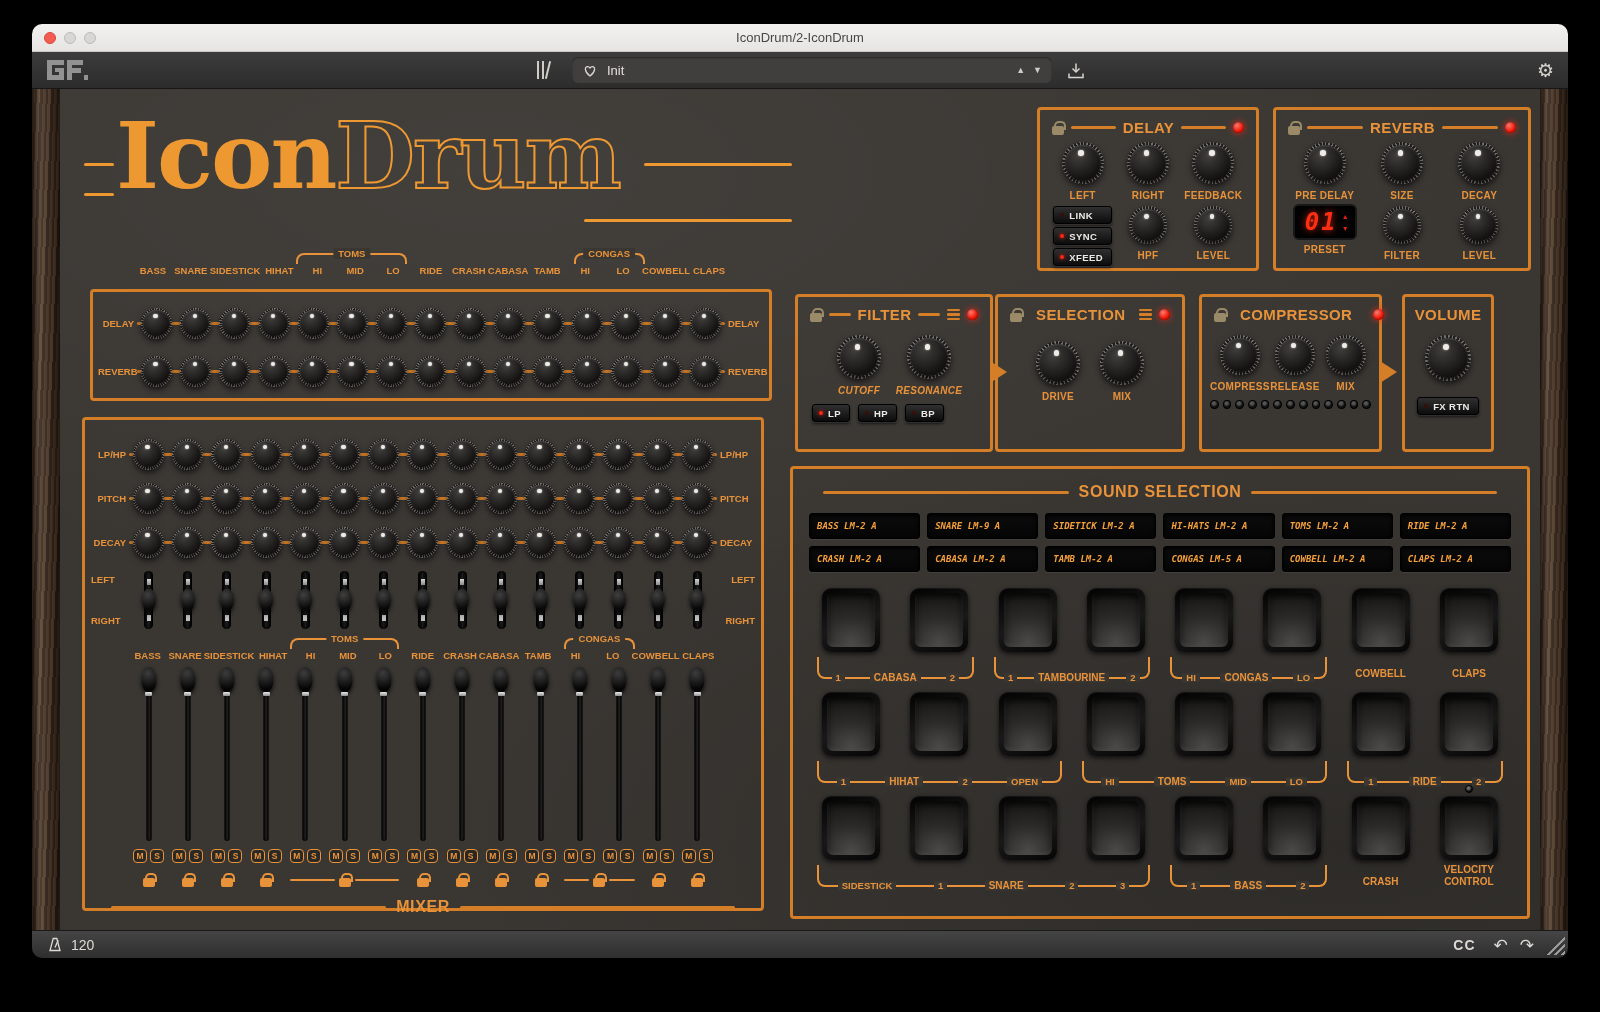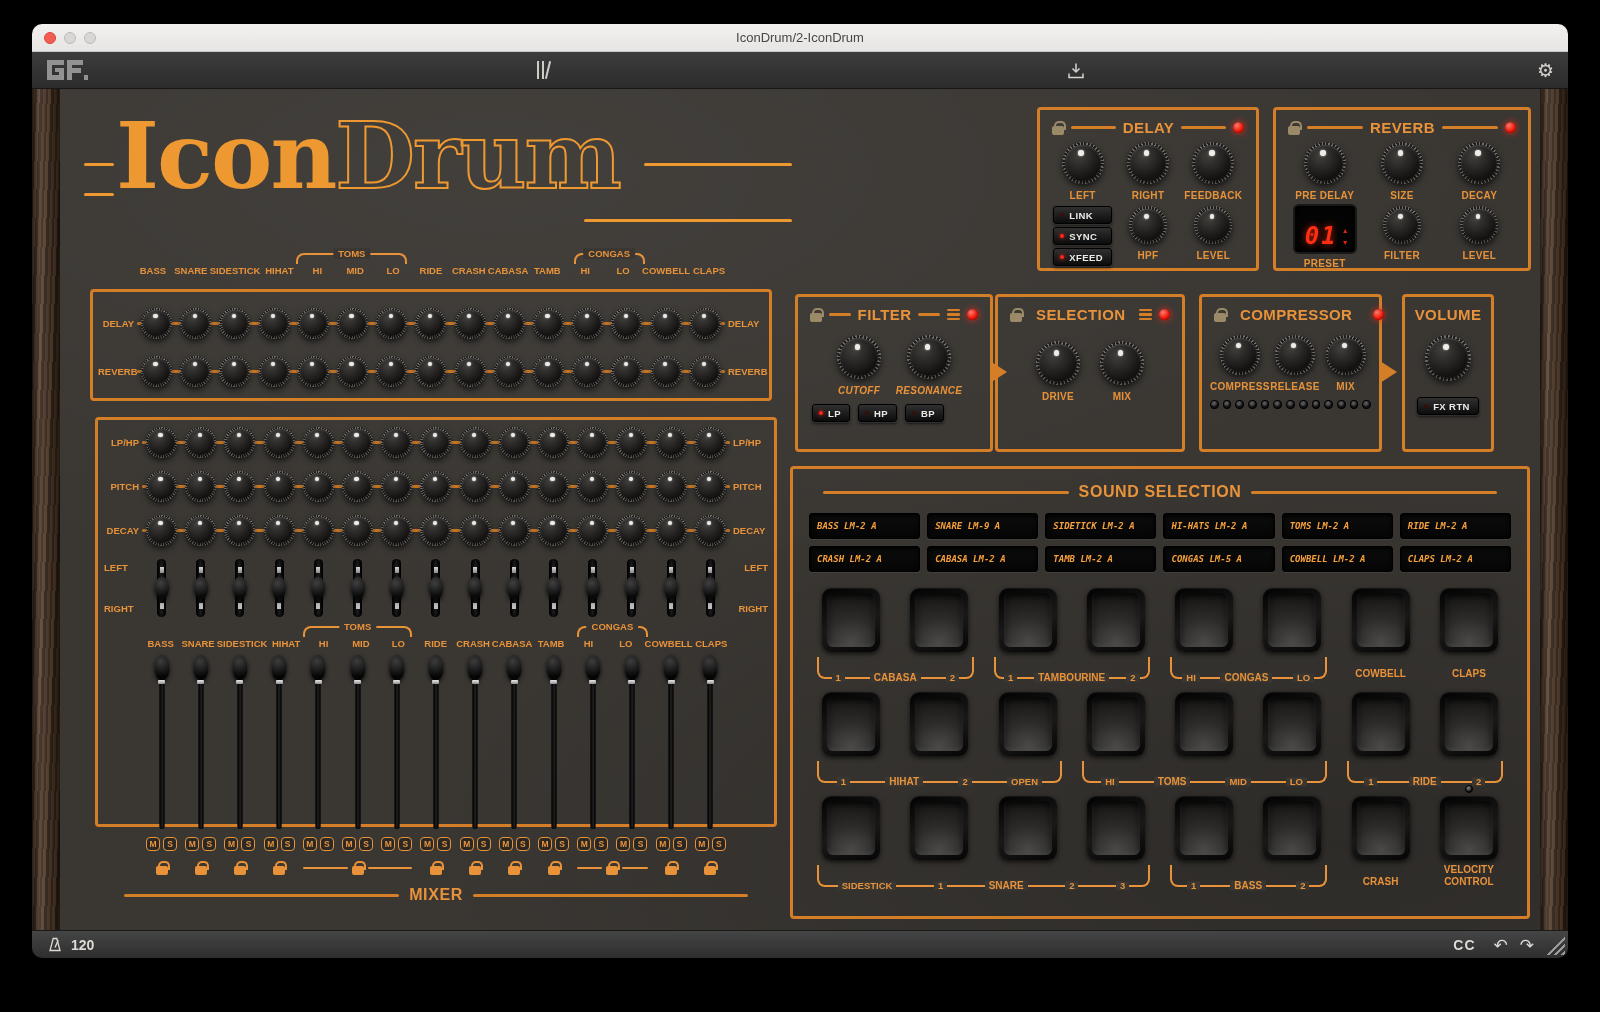--- a/index.html
+++ b/index.html
@@ -82,21 +82,21 @@
 
 .hw-btn{display:flex;align-items:center;gap:5px;background:linear-gradient(#303030,#0c0c0c);
   border:1px solid #000;border-radius:3px;padding:2.5px 8px 2.5px 6px;
   box-shadow:0 1px 0 rgba(255,255,255,.09),0 2px 3px rgba(0,0,0,.6);
   color:#eceae6;font-size:9.5px;font-weight:bold;letter-spacing:.4px;white-space:nowrap;}
 .btn-led{width:4px;height:4px;border-radius:50%;background:#3a0d08;flex:0 0 auto;}
 .hw-btn.lit .btn-led{background:#ff2414;box-shadow:0 0 4px #ff2414;}
 .btn-stack{display:flex;flex-direction:column;gap:3px;align-items:stretch;}
 .btn-row{display:flex;gap:8px;justify-content:flex-start;padding:2px 14px 10px;}
 
-.seg-display{background:#040404;border-radius:4px;padding:16px 6px 2px 10px;display:flex;align-items:center;
+.seg-display{background:#040404;border-radius:4px;padding:2px 6px 2px 10px;display:flex;align-items:center;
   gap:4px;box-shadow:inset 0 0 8px #000,0 0 0 2px #181818;}
 .seg-digits{font-family:"DejaVu Sans Mono",monospace;font-style:italic;font-weight:bold;font-size:24px;
   color:#ff2d12;text-shadow:0 0 7px rgba(255,45,18,.75);letter-spacing:2px;}
 .seg-spin{display:flex;flex-direction:column;gap:5px;font-size:7px;color:#e02010;line-height:1;}
 
 .led-row{grid-column:1/4;display:flex;gap:4px;justify-content:center;padding-top:2px;}
 .dot-led{width:9px;height:9px;border-radius:50%;border:1px solid #000;
   background:radial-gradient(circle at 42% 32%,#555 0 20%,#101010 60%);}
 
 .flow-arrow{position:absolute;width:0;height:0;border-top:11px solid transparent;
@@ -187,21 +187,21 @@
   border-bottom:2px solid var(--orange);border-radius:0 0 8px 8px;display:flex;align-items:flex-end;
   justify-content:space-around;}
 .bracket span{transform:translateY(55%);background:var(--panel);padding:0 4px;white-space:nowrap;line-height:1;}
 .sub-lab{font-size:9.5px;font-weight:bold;color:var(--orange);}
 .grp-lab{font-size:10px;font-weight:bold;color:var(--orange);}
 .solo-lab{position:absolute;inset:0;display:flex;align-items:flex-end;justify-content:center;
   text-align:center;font-size:10px;font-weight:bold;color:var(--orange);line-height:1.15;}
 
 .statusbar{height:28px;background:linear-gradient(#454545,#2e2e2e);border-top:1px solid #191919;
   display:flex;align-items:center;padding:0 16px;color:#dedbd6;flex:0 0 auto;position:relative;}
-.tempo{display:flex;align-items:center;gap:9px;font-size:14px;font-weight:bold;}
+.tempo{display:flex;align-items:center;gap:9px;font-size:14px;}
 .sb-right{position:absolute;right:34px;display:flex;align-items:center;gap:18px;font-size:14px;}
 .undo-redo{font-family:"DejaVu Sans",sans-serif;font-size:17px;display:flex;gap:12px;}
 .grip{position:absolute;right:3px;bottom:3px;width:22px;height:22px;
   background:repeating-linear-gradient(135deg,transparent 0 3px,#9a9a9a 3px 5px);
   clip-path:polygon(100% 0,100% 100%,0 100%);}
 svg{display:block;}
 </style>
 </head>
 <body>
 
@@ -223,20 +223,32 @@
         <path fill="#929292" d="M1,1 h17 v5 h-12 v10 h7 v-3 h-4 v-4 h9 v12 h-17 z"></path>
         <path fill="#929292" d="M21,1 h16 v5 h-11 v3 h9 v5 h-9 v7 h-5 z"></path>
         <rect fill="#929292" x="38" y="16" width="4" height="5"></rect>
       </svg>
     </div>
     <div class="lib-icon">
           <i></i>
           <i></i>
           <i></i>
         </div>
+    <div class="preset-box">
+      <span>
+        <svg width="16" height="15" viewBox="0 0 16 15">
+          <path d="M8 13 C2 8.6 2.6 3.6 5.6 3.6 C7.2 3.6 8 5 8 5 C8 5 8.8 3.6 10.4 3.6 C13.4 3.6 14 8.6 8 13 Z" fill="none" stroke="#d8d5d0" stroke-width="1.3"></path>
+        </svg>
+      </span>
+      <span class="preset-name">Init</span>
+      <span class="spin-arrows">
+        <span>▲</span>
+        <span>▼</span>
+      </span>
+    </div>
     <div class="save-icon">
       <svg width="18" height="17" viewBox="0 0 18 17">
         <g fill="none" stroke="#d8d5d0" stroke-width="1.5">
           <path d="M9 1.5 v8"></path>
               <path d="M5.5 6.5 L9 10 L12.5 6.5"></path>
               <path d="M2 11.5 v4 h14 v-4"></path>
         </g>
       </svg>
     </div>
     <div class="gear">⚙</div>
@@ -539,21 +551,21 @@
       </div>
       <div class="fx-cell" style="padding-top:12px;gap:16px;">
         <div class="knob" style="--k:46px"></div>
         <div class="hw-btn">
           <span class="btn-led"></span>
           <span>FX RTN</span>
         </div>
       </div>
     </div>
 
-    <div class="panel" id="panel-mixer" style="left:63px;top:328px;width:682px;height:410px;">
+    <div class="panel" id="panel-mixer" style="left:50px;top:328px;width:682px;height:494px;padding-top:12px;">
       <div id="mixer-knob-rows">
             <div class="mix-row">
               <span class="side-label left">LP/HP</span>
               <div class="knob-row lined">
                 <div class="knob" style="--k: 31px;"></div>
                 <div class="knob" style="--k: 31px;"></div>
                 <div class="knob" style="--k: 31px;"></div>
                 <div class="knob" style="--k: 31px;"></div>
                 <div class="knob" style="--k: 31px;"></div>
                 <div class="knob" style="--k: 31px;"></div>

